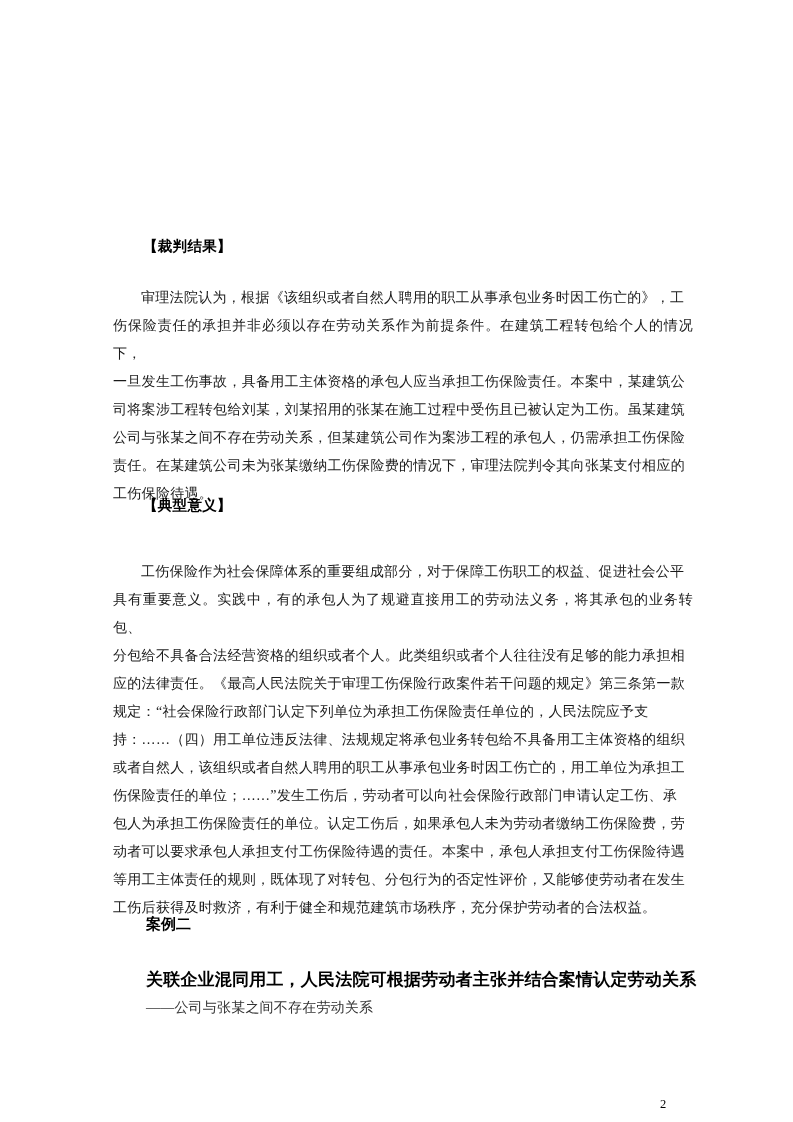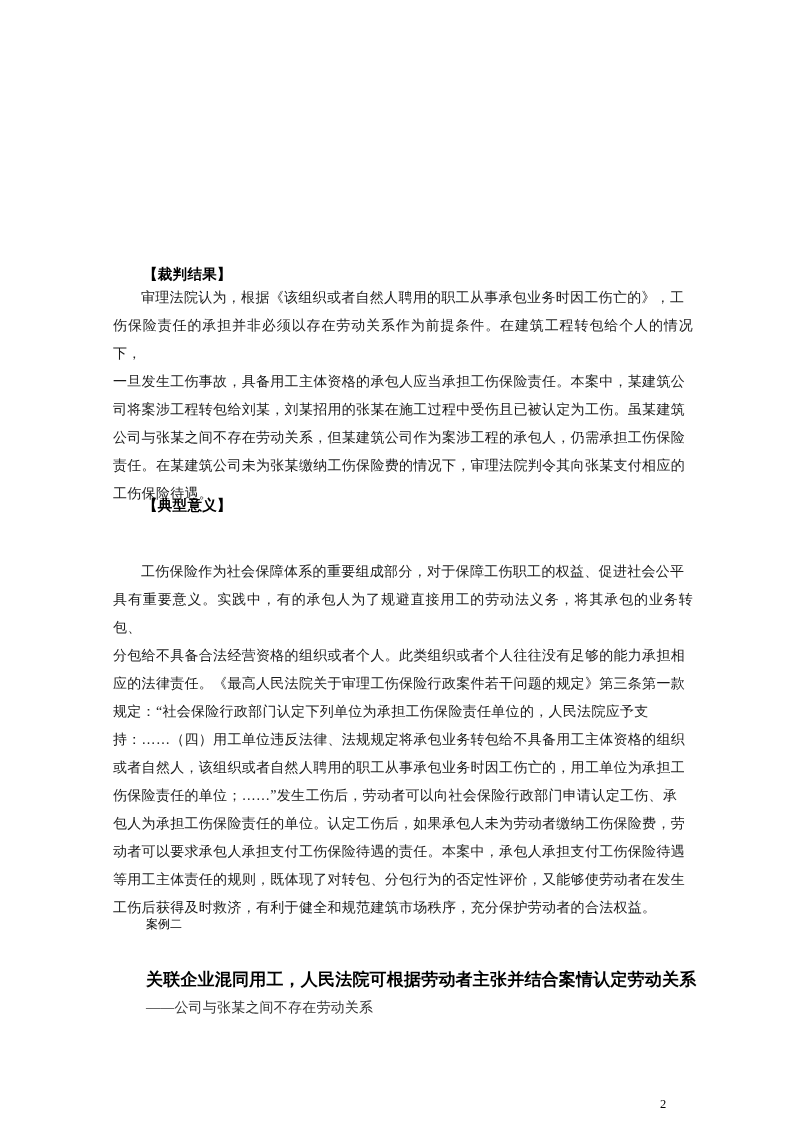--- a/index.html
+++ b/index.html
@@ -34,22 +34,22 @@
     left: 143px;
     font-size: 14.5px;
     font-weight: bold;
     color: #000000;
     letter-spacing: 0.3px;
     line-height: 22px;
   }
   .case-label {
     position: absolute;
     left: 146px;
-    font-size: 12px;
-    font-weight: normal;
+    font-size: 15px;
+    font-weight: bold;
     color: #000000;
     line-height: 22px;
   }
   .case-title {
     position: absolute;
     left: 146px;
     width: 560px;
     font-size: 17px;
     font-weight: bold;
     color: #000000;
@@ -66,21 +66,21 @@
     letter-spacing: 0.2px;
   }
   .page-number {
     position: absolute;
     left: 660px;
     top: 1097px;
     font-size: 12.5px;
     color: #000000;
   }
   .pos-para1 { top: 92px; }
-  .pos-head1 { top: 235px; margin-top: 28px; }
+  .pos-head1 { top: 235px; }
   .pos-para2 { top: 284px; }
   .pos-head2 { top: 494px; }
   .pos-para3 { top: 558px; }
   .pos-case-label { top: 913px; }
   .pos-case-title { top: 968px; }
   .pos-case-sub { top: 996px; }
 </style>
 </head>
 <body>
 

